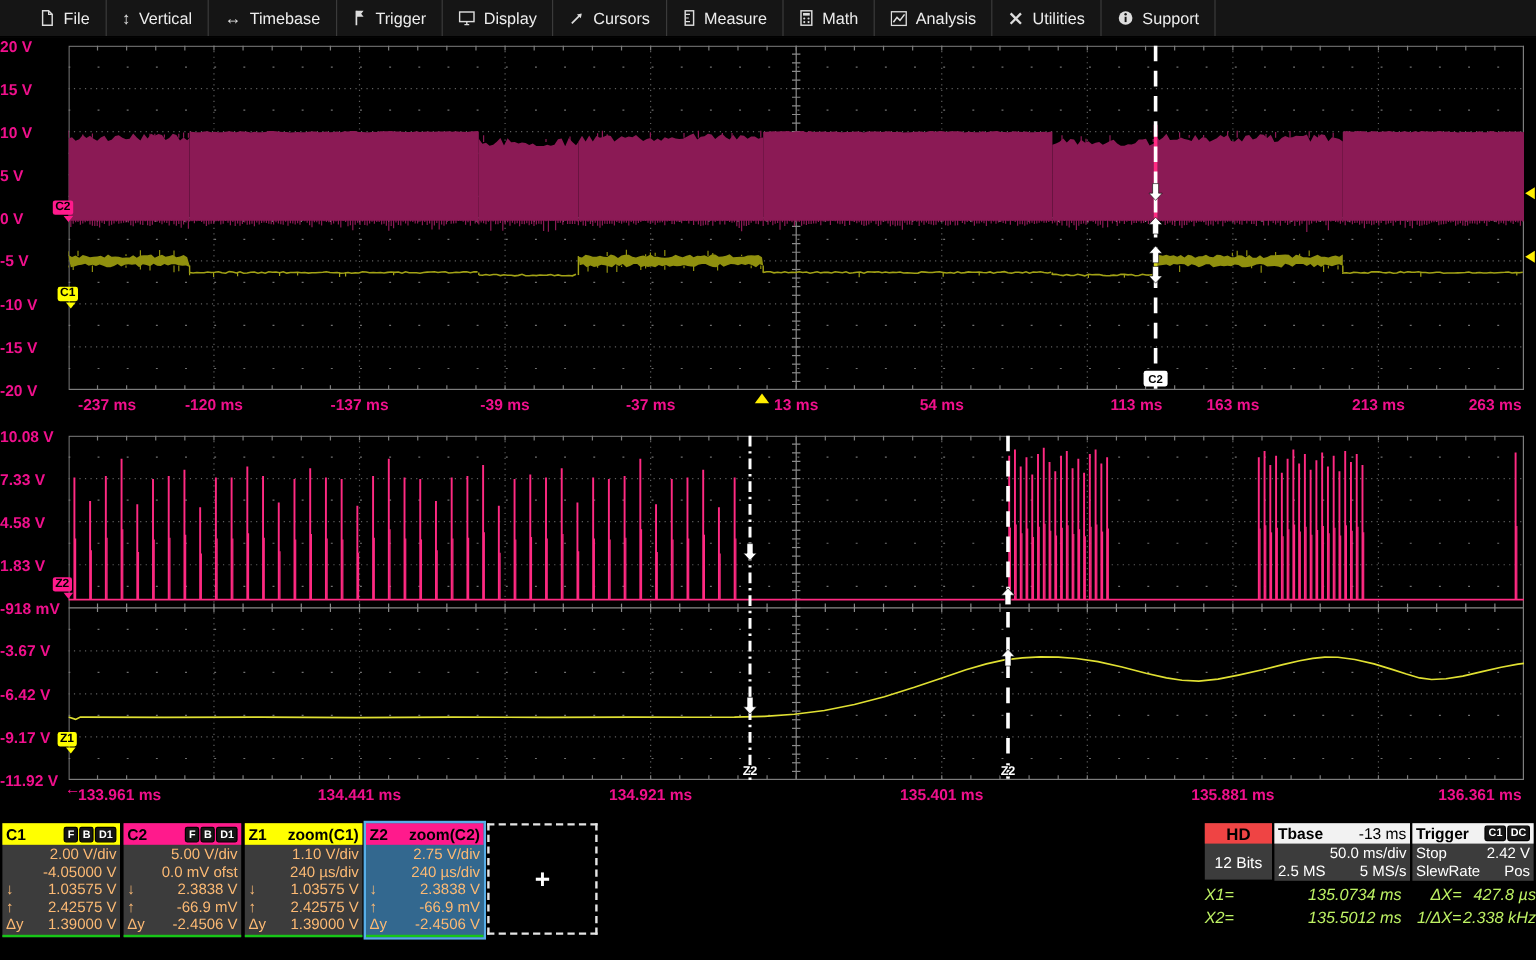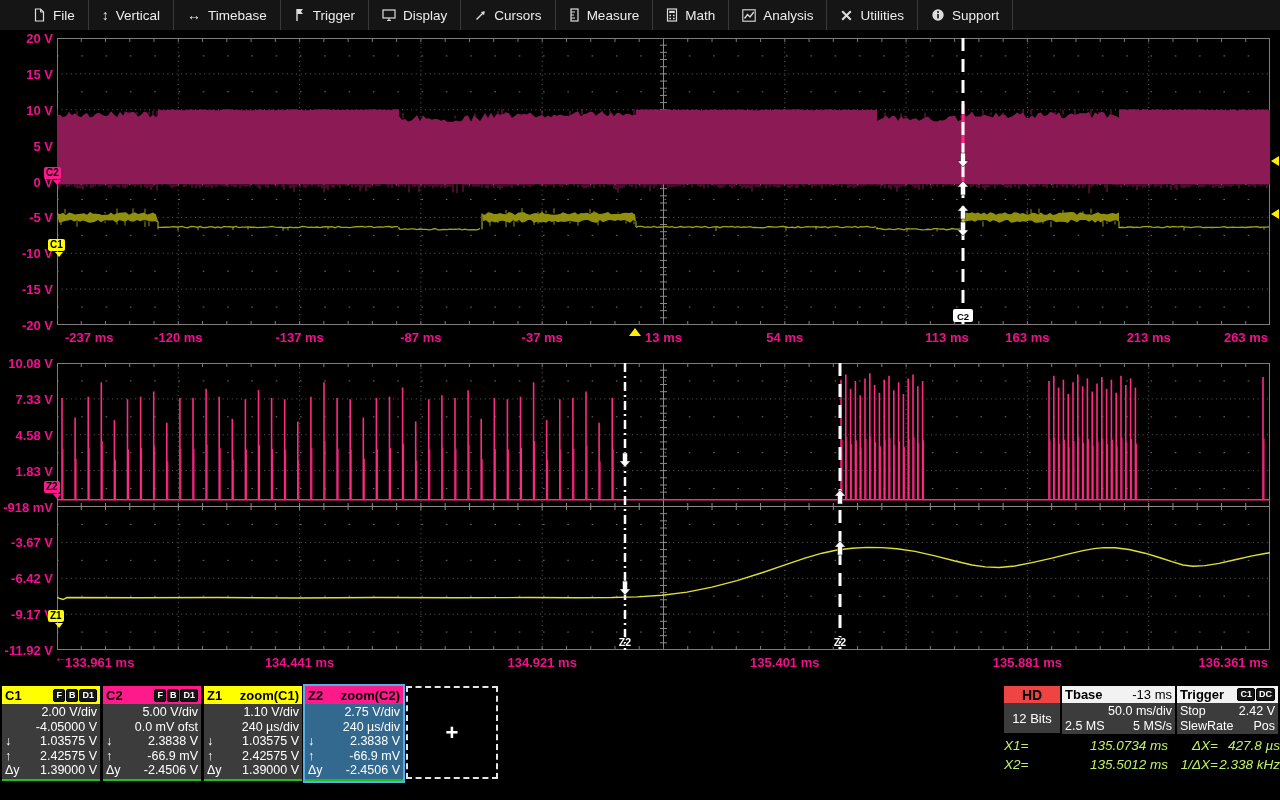--- a/index.html
+++ b/index.html
@@ -8,41 +8,41 @@
   
   #menubar{position:absolute;left:0;top:0;width:1280px;height:30px;background:#151515;
            display:flex;align-items:stretch;border-bottom:1px solid #000;padding-left:20px;}
   .mitem{display:flex;align-items:center;gap:7px;padding:0 13px;border-right:1px solid #3a3a3a;
          color:#ededed;font-size:13.5px;cursor:default;}
   .mitem .uic{font-size:14px;font-weight:bold;color:#e0e0e0;line-height:1;}
   .mitem svg{display:block;}
   
   .gridsvg{position:absolute;}
   .axis-label{position:absolute;color:#f0108c;font-size:13px;font-weight:bold;white-space:nowrap;}
-  .ylab{width:53px;text-align:right;}
+  .ylab{width:53px;}
   
   .chmark{position:absolute;font-size:10px;font-weight:bold;color:#000;padding:0 2px;
           border-radius:2px;line-height:12px;}
   .tri-down{position:absolute;width:0;height:0;border-left:4px solid transparent;
             border-right:4px solid transparent;}
   .tri-left{position:absolute;width:0;height:0;border-top:5px solid transparent;
             border-bottom:5px solid transparent;border-right:8px solid #ffee00;}
   .tri-up{position:absolute;width:0;height:0;border-left:6px solid transparent;
           border-right:6px solid transparent;border-bottom:8px solid #ffee00;}
   .panarrow{position:absolute;color:#f0108c;font-size:13px;font-weight:bold;}
   
   .dbox{position:absolute;top:686px;width:98px;height:93px;background:#3c3c3c;
         border-bottom:2px solid #17c517;font-size:12.5px;}
   .dhead{height:18px;display:flex;align-items:center;justify-content:space-between;
          padding:0 3px;color:#000;font-weight:bold;font-size:13px;}
   .dbadges{display:flex;gap:1px;}
   .badge{background:#141414;color:#fff;font-size:9px;font-weight:bold;padding:0 2px;
          border-radius:2px;line-height:11px;border:1px solid #000;}
   .drows{padding:1px 3px 0 3px;}
-  .drow{display:flex;justify-content:space-between;line-height:14.6px;color:#ffffff;}
+  .drow{display:flex;justify-content:space-between;line-height:14.6px;color:#fdba74;}
   .dpre{width:20px;text-align:left;}
   .dval{text-align:right;white-space:nowrap;}
   #dbox-z2{outline:2px solid #57aee8;background:#33688f;}
   #add-box{position:absolute;left:406px;top:686px;width:92px;height:93px;
            border:2px dashed #e5e5e5;display:flex;align-items:center;justify-content:center;
            color:#fff;font-size:22px;font-weight:bold;box-sizing:border-box;}
   
   .ibox{position:absolute;top:686px;background:#3c3c3c;font-size:12.5px;}
   .ihead{height:17px;display:flex;align-items:center;justify-content:space-between;
          padding:0 3px;background:#f2f2f2;color:#000;font-size:13px;}
@@ -1509,21 +1509,21 @@
       <div class="axis-label ylab" style="left: 0px; top: 174.5px;">0 V</div>
       <div class="axis-label ylab" style="left: 0px; top: 210.375px;">-5 V</div>
       <div class="axis-label ylab" style="left: 0px; top: 246.25px;">-10 V</div>
       <div class="axis-label ylab" style="left: 0px; top: 282.125px;">-15 V</div>
       <div class="axis-label ylab" style="left: 0px; top: 318px;">-20 V</div>
     </div>
   <div id="top-xlabels">
       <div class="axis-label" style="top: 330px; left: 65px;">-237 ms</div>
       <div class="axis-label" style="top: 330px; left: 178.3px; transform: translateX(-50%);">-120 ms</div>
       <div class="axis-label" style="top: 330px; left: 299.6px; transform: translateX(-50%);">-137 ms</div>
-      <div class="axis-label" style="top: 330px; left: 420.9px; transform: translateX(-50%);">-87 ms</div>
+      <div class="axis-label" style="top: 330px; left: 420.9px; transform: translateX(-50%);">-39 ms</div>
       <div class="axis-label" style="top: 330px; left: 542.2px; transform: translateX(-50%);">-37 ms</div>
       <div class="axis-label" style="top: 330px; left: 663.5px; transform: translateX(-50%);">13 ms</div>
       <div class="axis-label" style="top: 330px; left: 784.8px; transform: translateX(-50%);">54 ms</div>
       <div class="axis-label" style="top: 330px; left: 947px; transform: translateX(-50%);">113 ms</div>
       <div class="axis-label" style="top: 330px; left: 1027.4px; transform: translateX(-50%);">163 ms</div>
       <div class="axis-label" style="top: 330px; left: 1148.7px; transform: translateX(-50%);">213 ms</div>
       <div class="axis-label" style="top: 330px; right: 12px;">263 ms</div>
     </div>
   <div id="bot-ylabels">
       <div class="axis-label ylab" style="left: 0px; top: 356px;">10.08 V</div>

